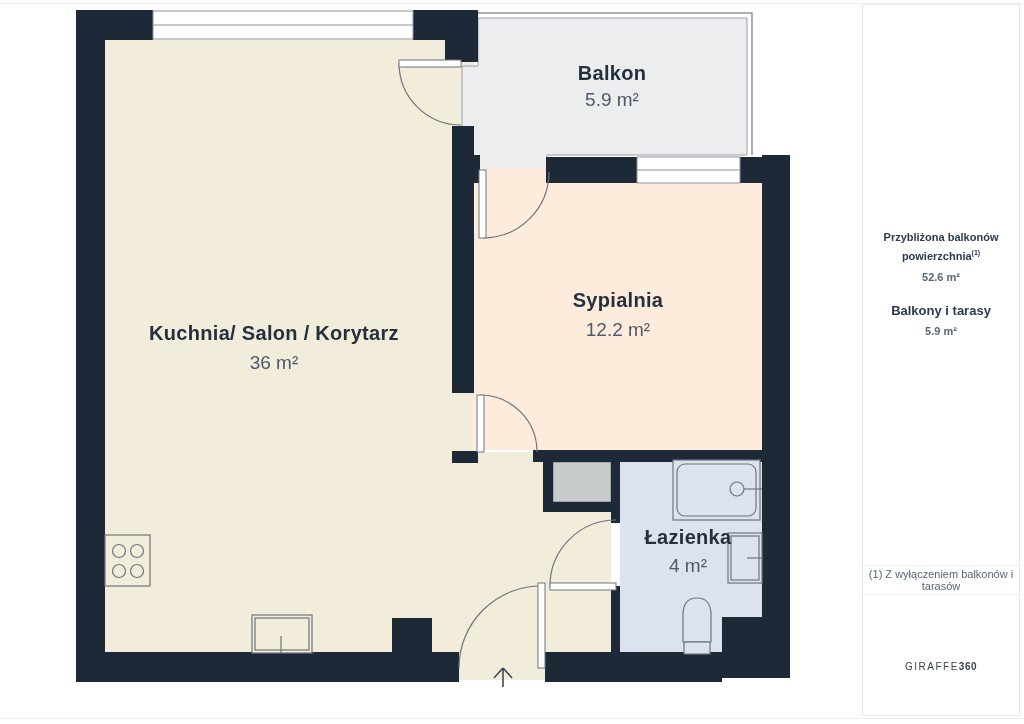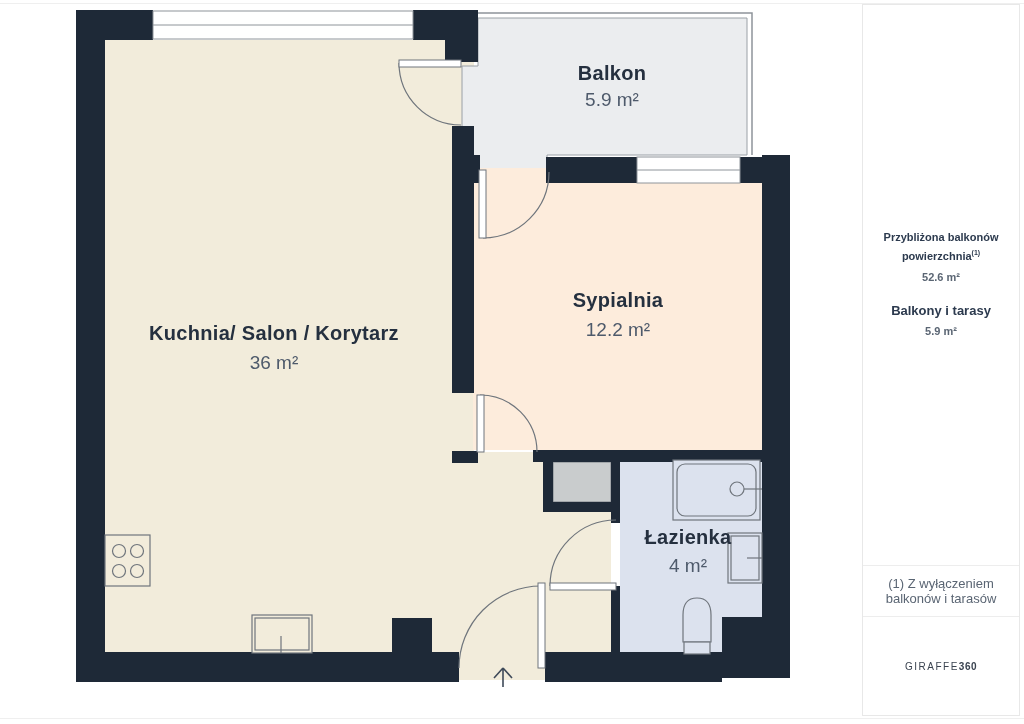--- a/index.html
+++ b/index.html
@@ -10,21 +10,21 @@
   .room-label{font-weight:bold;font-size:20px;fill:#25303f;letter-spacing:.3px;}
   .room-area{font-size:19px;fill:#4e5a6b;}
   .panel{position:absolute;left:862px;top:4px;width:158px;height:712px;
          background:#fff;border:1px solid #e8e8e8;box-sizing:border-box;color:#2e3b4e;}
   .panel-summary{position:absolute;top:224px;left:0;right:0;text-align:center;}
   .panel-title{font-size:11px;font-weight:bold;line-height:16px;padding:0 14px;color:#2c3a4e;}
   .panel-title sup{font-size:7px;}
   .panel-value{font-size:11px;color:#5a6573;margin-top:7px;font-weight:bold;}
   .panel-subtitle{font-size:13px;font-weight:bold;margin-top:20px;color:#2c3a4e;}
   .panel-footnote{position:absolute;top:560px;left:0;right:0;border-top:1px solid #ededed;
-         border-bottom:1px solid #ededed;padding:10px 4px;font-size:13px;
+         border-bottom:1px solid #ededed;padding:2px 4px;font-size:11px;
          color:#5a6573;text-align:center;box-sizing:border-box;}
   .panel-disclaimer{position:absolute;top:606px;left:0;right:0;padding:0 9px;
          font-size:8.5px;line-height:13px;color:#5a6573;text-align:center;}
   .brand{position:absolute;top:656px;left:0;right:0;text-align:center;
          font-size:10px;letter-spacing:1.5px;color:#3a4350;}
   .brand .b700{font-weight:bold;letter-spacing:.5px;}
 </style>
 </head>
 <body>
 

